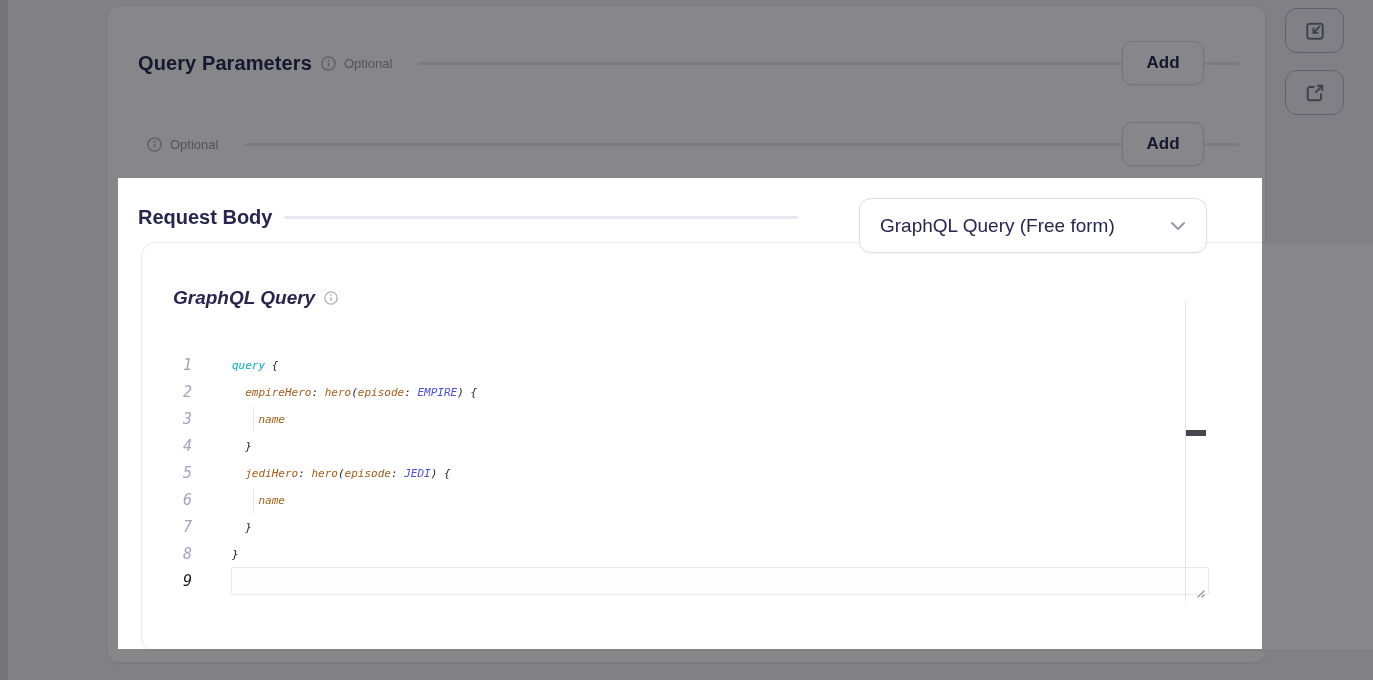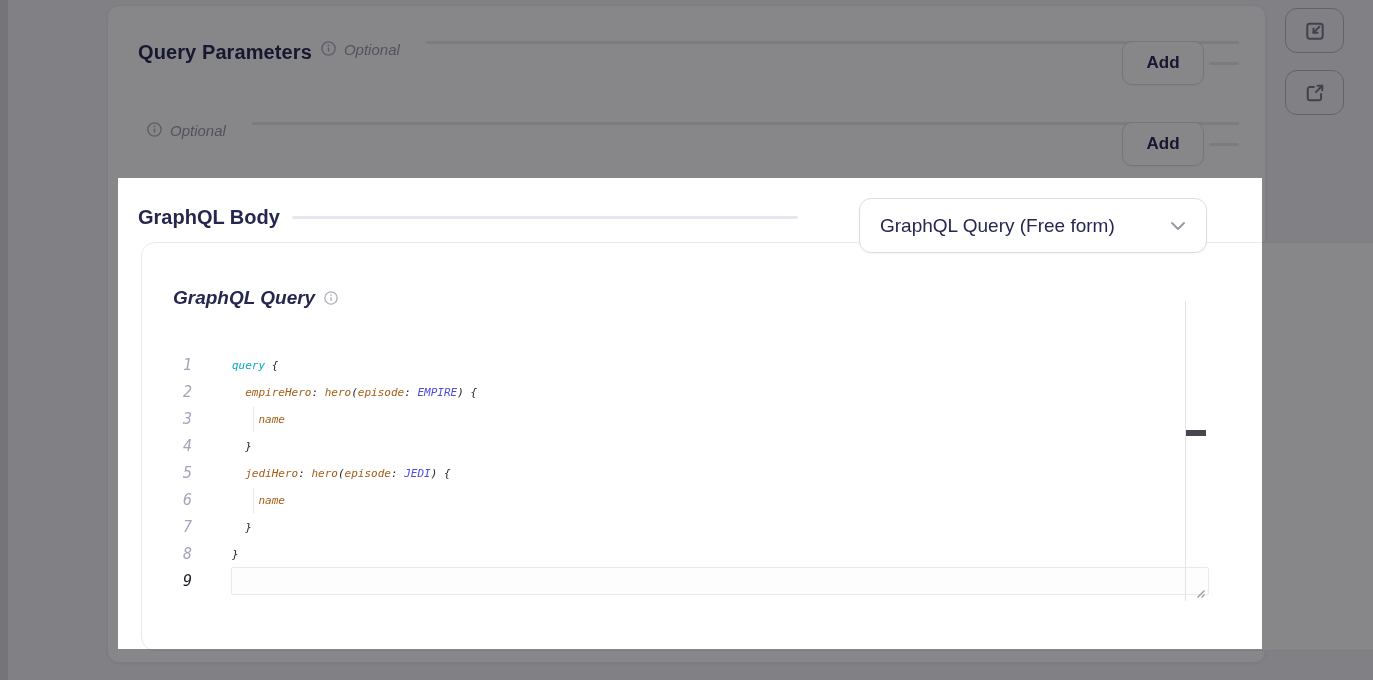--- a/index.html
+++ b/index.html
@@ -28,24 +28,24 @@
   }
   .edge-strip{position:absolute;left:0;top:0;width:8px;height:680px;background:var(--edge);}
   .card{
     position:absolute;left:107px;top:5px;width:1159px;height:658px;
     background:var(--card);border:1px solid #e9e9ef;border-radius:12px;
     box-shadow:0 1px 3px rgba(20,20,40,.05);
   }
   
   .row{position:absolute;left:30px;right:26px;height:44px;}
   .row-qp{top:35px;} .row-rh{top:116px;}
-  .row-inner{position:relative;width:100%;height:100%;display:flex;align-items:flex-start;}
+  .row-inner{position:relative;width:100%;height:100%;display:flex;align-items:center;}
   .sec-title{font-size:20px;font-weight:700;color:var(--heading);letter-spacing:.1px;white-space:nowrap;}
   .info-icon{margin-left:9px;display:inline-flex;flex:none;}
-  .optional{margin-left:8px;font-size:15px;font-style:italic;color:var(--muted);white-space:nowrap;}
+  .optional{margin-left:8px;font-size:13px;color:var(--muted);white-space:nowrap;}
   .divider{flex:1;height:3px;border-radius:2px;background:var(--divider);margin-left:26px;}
   .add-btn{
     position:absolute;right:35px;top:0;width:82px;height:44px;background:#fff;
     border:1.5px solid var(--ctrl-border);border-radius:10px;font-size:17px;font-weight:700;
     color:var(--heading);font-family:"Liberation Sans",sans-serif;cursor:pointer;
     box-shadow:0 1px 2px rgba(20,20,40,.05);
   }
   .divider-tail{position:absolute;right:0;top:20.5px;width:30px;height:3px;border-radius:2px;background:var(--divider);}
   
   .rb-header{position:absolute;left:30px;top:200px;width:660px;display:flex;align-items:center;z-index:3;}
@@ -132,21 +132,21 @@
           </svg>
       </span>
       <span class="optional">Optional</span>
       <span class="divider"></span>
       <button class="add-btn">Add</button>
       <span class="divider-tail"></span>
     </div>
   </div>
 
   <div class="rb-header">
-    <span class="rb-title">GraphQL Body</span>
+    <span class="rb-title">Request Body</span>
     <span class="rb-divider"></span>
   </div>
   <div class="rb-gap-patch"></div>
 
   <div class="dropdown">
     <span class="val">GraphQL Query (Free form)</span>
     <span style="display:inline-flex;">
       <svg width="16" height="10" viewBox="0 0 16 10">
           <polyline points="2,2 8,8 14,2" fill="none" stroke="#9a9aa8" stroke-width="2" stroke-linecap="round" stroke-linejoin="round"></polyline>
         </svg>

